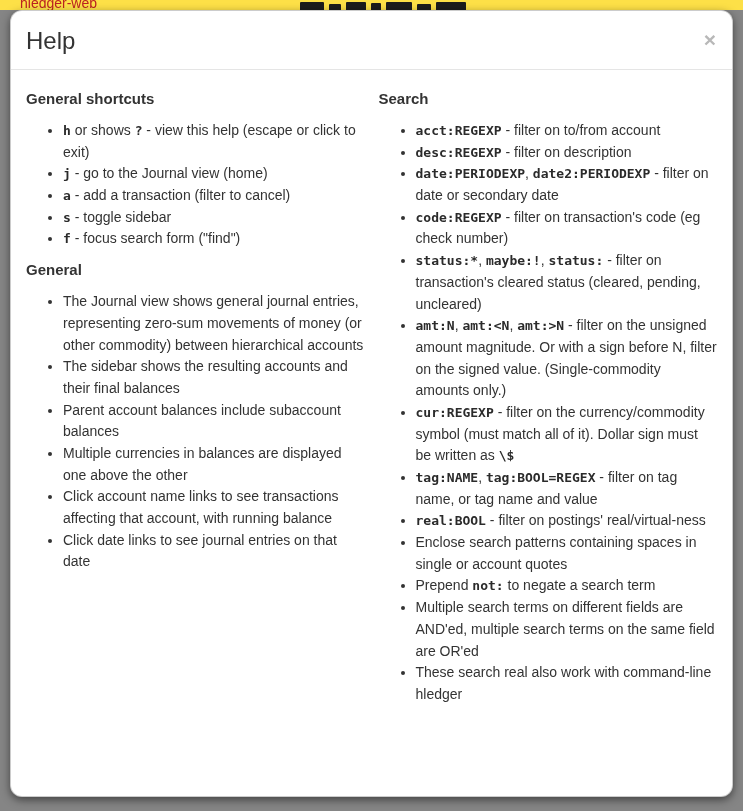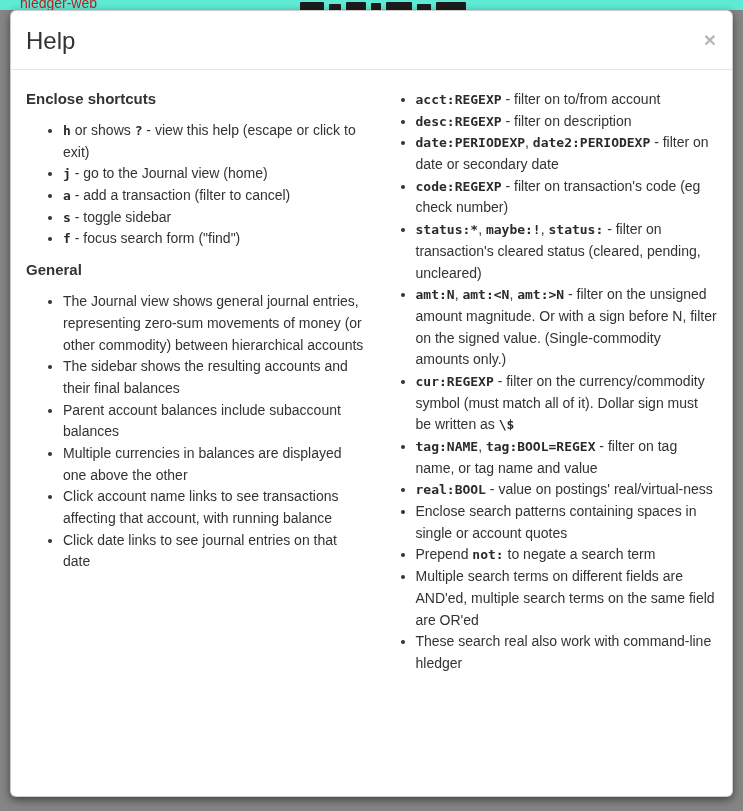--- a/index.html
+++ b/index.html
@@ -22,21 +22,21 @@
     background: rgba(0,0,0,0.48);
     z-index: 5;
   }
 
   
   .top-strip {
     position: absolute;
     top: 0; left: 0;
     width: 100%;
     height: 10px;
-    background: #5eead4;
+    background: #fde047;
     overflow: hidden;
     z-index: 6;
   }
   .brand {
     position: absolute;
     left: 20px;
     top: -4px;
     font-size: 14px;
     line-height: 14px;
     color: #bb2222;
@@ -67,21 +67,21 @@
 
   
   .modal {
     position: absolute;
     left: 10px;
     top: 10px;
     width: 723px;
     height: 787px;
     background: #ffffff;
     border: 1px solid rgba(0,0,0,0.2);
-    border-radius: 6px;
+    border-radius: 12px;
     box-shadow: 0 3px 9px rgba(0,0,0,0.5);
     z-index: 10;
     display: flex;
     flex-direction: column;
     overflow: hidden;
   }
   .modal-header {
     position: relative;
     padding: 15px 15px 13px 15px;
     border-bottom: 1px solid #e5e5e5;
@@ -162,51 +162,52 @@
 </div>
 
 <div class="modal">
   <div class="modal-header">
     <h1 class="modal-title">Help</h1>
     <button class="close-btn">×</button>
   </div>
   <div class="modal-body">
 
     <div class="col">
-      <h4 class="section-heading">Enclose shortcuts</h4>
+      <h4 class="section-heading">General shortcuts</h4>
       <ul class="help-list">
           <li><code>h</code><span> or shows </span><code>?</code><span> - view this help (escape or click to exit)</span></li>
           <li><code>j</code><span> - go to the Journal view (home)</span></li>
           <li><code>a</code><span> - add a transaction (filter to cancel)</span></li>
           <li><code>s</code><span> - toggle sidebar</span></li>
           <li><code>f</code><span> - focus search form ("find")</span></li>
         </ul>
 
       <h4 class="section-heading mt">General</h4>
       <ul class="help-list">
           <li><span>The Journal view shows general journal entries, representing zero-sum movements of money (or other commodity) between hierarchical accounts</span></li>
           <li><span>The sidebar shows the resulting accounts and their final balances</span></li>
           <li><span>Parent account balances include subaccount balances</span></li>
           <li><span>Multiple currencies in balances are displayed one above the other</span></li>
           <li><span>Click account name links to see transactions affecting that account, with running balance</span></li>
           <li><span>Click date links to see journal entries on that date</span></li>
         </ul>
     </div>
 
     <div class="col">
+      <h4 class="section-heading">Search</h4>
       <ul class="help-list">
           <li><code>acct:REGEXP</code><span> - filter on to/from account</span></li>
           <li><code>desc:REGEXP</code><span> - filter on description</span></li>
           <li><code>date:PERIODEXP</code><span>, </span><code>date2:PERIODEXP</code><span> - filter on date or secondary date</span></li>
           <li><code>code:REGEXP</code><span> - filter on transaction's code (eg check number)</span></li>
           <li><code>status:*</code><span>, </span><code>maybe:!</code><span>, </span><code>status:</code><span> - filter on transaction's cleared status (cleared, pending, uncleared)</span></li>
           <li><code>amt:N</code><span>, </span><code>amt:&lt;N</code><span>, </span><code>amt:&gt;N</code><span> - filter on the unsigned amount magnitude. Or with a sign before N, filter on the signed value. (Single-commodity amounts only.)</span></li>
           <li><code>cur:REGEXP</code><span> - filter on the currency/commodity symbol (must match all of it). Dollar sign must be written as </span><code>\$</code></li>
           <li><code>tag:NAME</code><span>, </span><code>tag:BOOL=REGEX</code><span> - filter on tag name, or tag name and value</span></li>
-          <li><code>real:BOOL</code><span> - value on postings' real/virtual-ness</span></li>
+          <li><code>real:BOOL</code><span> - filter on postings' real/virtual-ness</span></li>
           <li><span>Enclose search patterns containing spaces in single or account quotes</span></li>
           <li><span>Prepend </span><code>not:</code><span> to negate a search term</span></li>
           <li><span>Multiple search terms on different fields are AND'ed, multiple search terms on the same field are OR'ed</span></li>
           <li><span>These search real also work with command-line hledger</span></li>
         </ul>
     </div>
 
   </div>
 </div>
 

